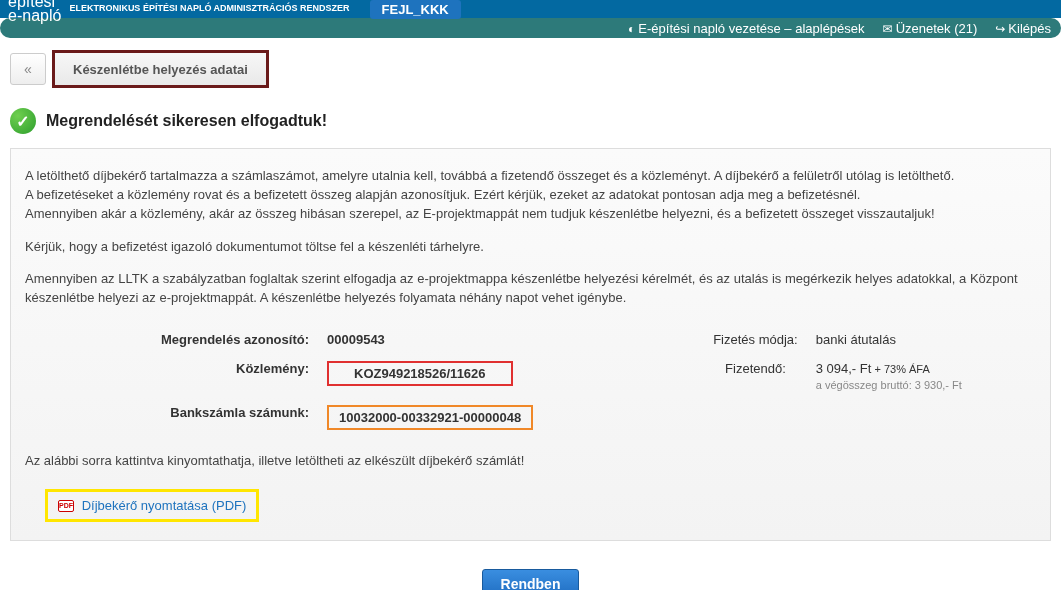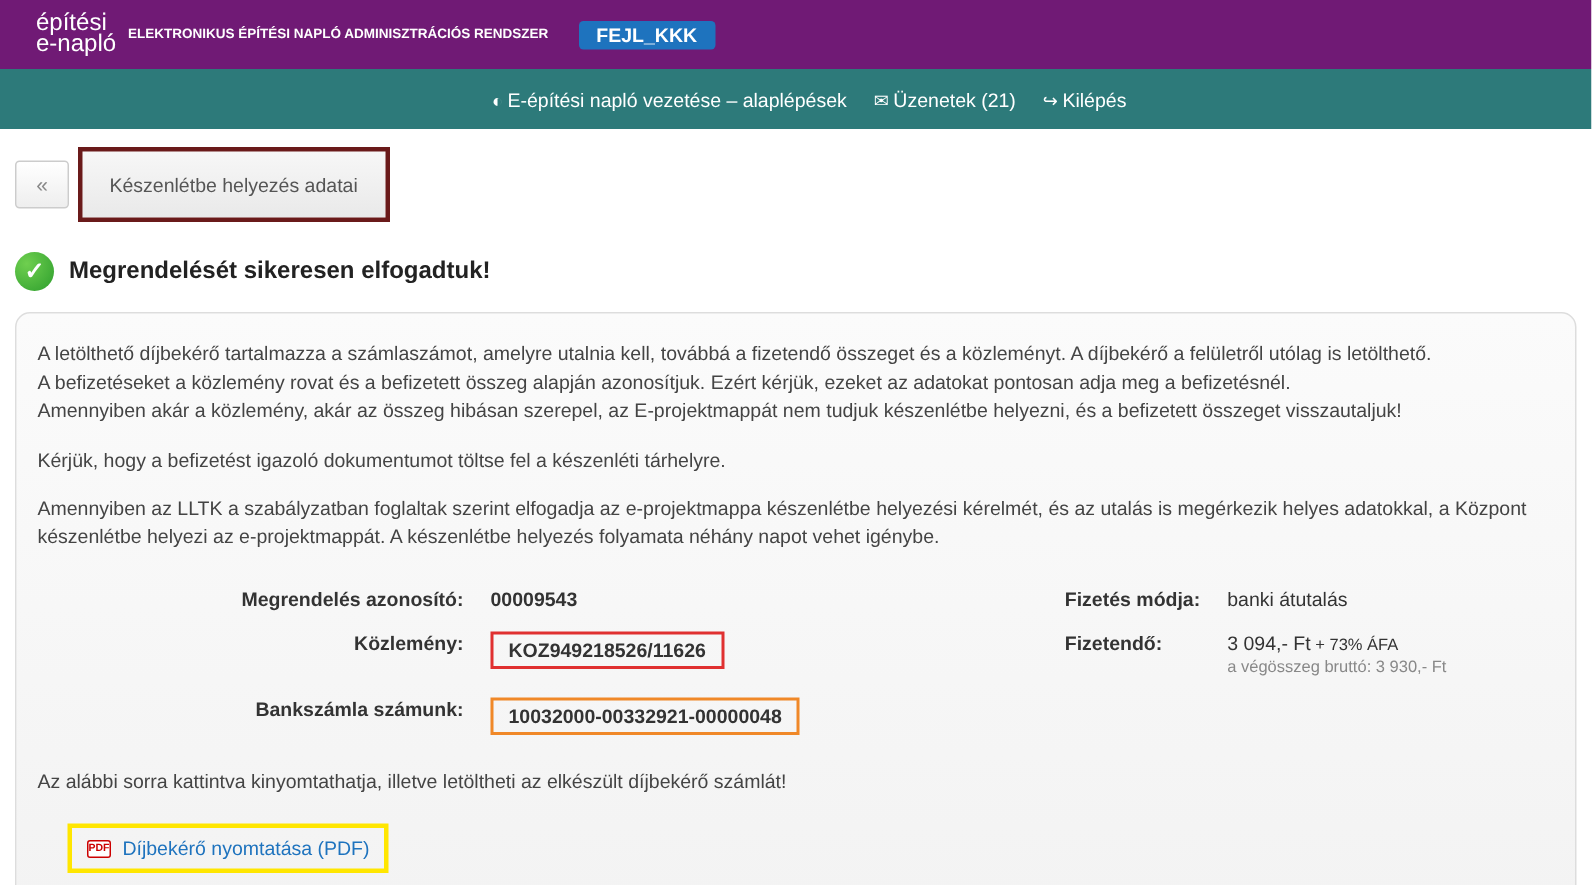--- a/index.html
+++ b/index.html
@@ -1,63 +1,63 @@
 <!DOCTYPE html>
 <html><head>
 <meta charset="utf-8">
 <style>
 * { margin: 0; padding: 0; box-sizing: border-box; }
 body { font-family: Arial, sans-serif; font-size: 13px; color: #333; background: #fff; }
 
-.top-header { background: #701a75; color: #fff; height: 46px; display: flex; align-items: center; padding: 0 24px; position: relative; }
+.top-header { background: #0369a1; color: #fff; height: 18px; display: flex; align-items: center; padding: 0 8px; position: relative; }
 .logo { display: flex; align-items: center; font-size: 10px; line-height: 1.1; }
 .logo-main { font-size: 16px; }
 .logo-text { margin-left: 8px; font-size: 9px; text-transform: uppercase; font-weight: bold; }
 .fejl-badge { background: #1e73be; color: #fff; font-weight: bold; padding: 2px 12px; border-radius: 3px; margin-left: 20px; font-size: 13px; }
 .header-right { position: absolute; right: 10px; top: 4px; text-align: right; font-size: 13px; }
 
-.sub-header { background: #2d7a7a; color: #fff; height: 40px; display: flex; align-items: center; justify-content: center; padding: 0 10px; font-size: 13px; }
+.sub-header { background: #2d7a7a; color: #fff; height: 20px; display: flex; align-items: center; justify-content: flex-end; padding: 0 10px; font-size: 13px; border-radius: 11px; }
 .sub-header a { color: #fff; text-decoration: none; margin-left: 18px; }
 .sub-header .icon { font-size: 12px; margin-right: 3px; }
 
 .breadcrumb-bar { display: flex; align-items: center; padding: 12px 10px; gap: 6px; }
 .bc-back {
   display: inline-flex; align-items: center; justify-content: center;
   width: 36px; height: 32px; border: 1px solid #ccc; border-radius: 3px;
   background: linear-gradient(#fff,#eee); color: #888; font-size: 14px;
 }
 .bc-item {
-  height: 50px; padding: 0 18px; border: 3px solid #6a1a1a;
+  height: 38px; padding: 0 18px; border: 3px solid #6a1a1a;
   background: linear-gradient(#f7f7f7,#e9e9e9); color: #555;
-  display: inline-flex; align-items: center; font-size: 13px;
+  display: inline-flex; align-items: center; font-size: 13px; font-weight: bold;
 }
 
 .success-row { display: flex; align-items: center; padding: 8px 10px 14px; gap: 10px; }
 .success-icon {
   width: 26px; height: 26px; border-radius: 50%;
   background: radial-gradient(circle at 30% 30%, #6fcf4f, #2d9e2d);
   display: flex; align-items: center; justify-content: center;
   color: #fff; font-size: 16px; font-weight: bold;
 }
 .success-text { font-size: 16px; font-weight: bold; color: #222; }
 
 .panel {
-  margin: 0 10px 16px; border: 1px solid #ddd; border-radius: 10px;
+  margin: 0 10px 16px; border: 1px solid #ddd; border-radius: 0;
   background: linear-gradient(#fbfbfb,#f3f3f3); padding: 18px 14px;
 }
 .panel p { margin-bottom: 14px; line-height: 1.45; color: #444; }
 
 .info-table { width: 100%; max-width: 960px; margin: 16px 0 14px; }
 .info-table td { padding: 6px 8px; vertical-align: top; }
 .info-table .lbl { text-align: right; font-weight: bold; width: 290px; white-space: nowrap; }
 .info-table .val { text-align: left; font-weight: bold; }
-.info-table .lbl2 { text-align: left; font-weight: bold; width: 120px; padding-left: 60px; white-space: nowrap; }
+.info-table .lbl2 { text-align: center; font-weight: normal; width: 120px; padding-left: 60px; white-space: nowrap; }
 .info-table .val2 { text-align: left; }
 
-.box-red { display: inline-block; border: 2px solid #e03030; padding: 3px 10px; }
+.box-red { display: inline-block; border: 2px solid #e03030; padding: 3px 25px; }
 .box-orange { display: inline-block; border: 2px solid #f08828; padding: 3px 10px; }
 .sub-note { font-size: 11px; color: #888; margin-top: 3px; }
 .gap-col { width: 90px; }
 
 .pdf-wrap { display: inline-block; border: 3px solid #ffe600; padding: 6px 10px; margin-top: 4px; }
 .pdf-link { color: #1e73be; cursor: pointer; }
 .pdf-icon {
   display: inline-block; width: 16px; height: 12px; background: #fff;
   border: 1px solid #c00; color: #c00; font-size: 7px; font-weight: bold;
   line-height: 10px; text-align: center; border-radius: 2px; margin-right: 4px;

